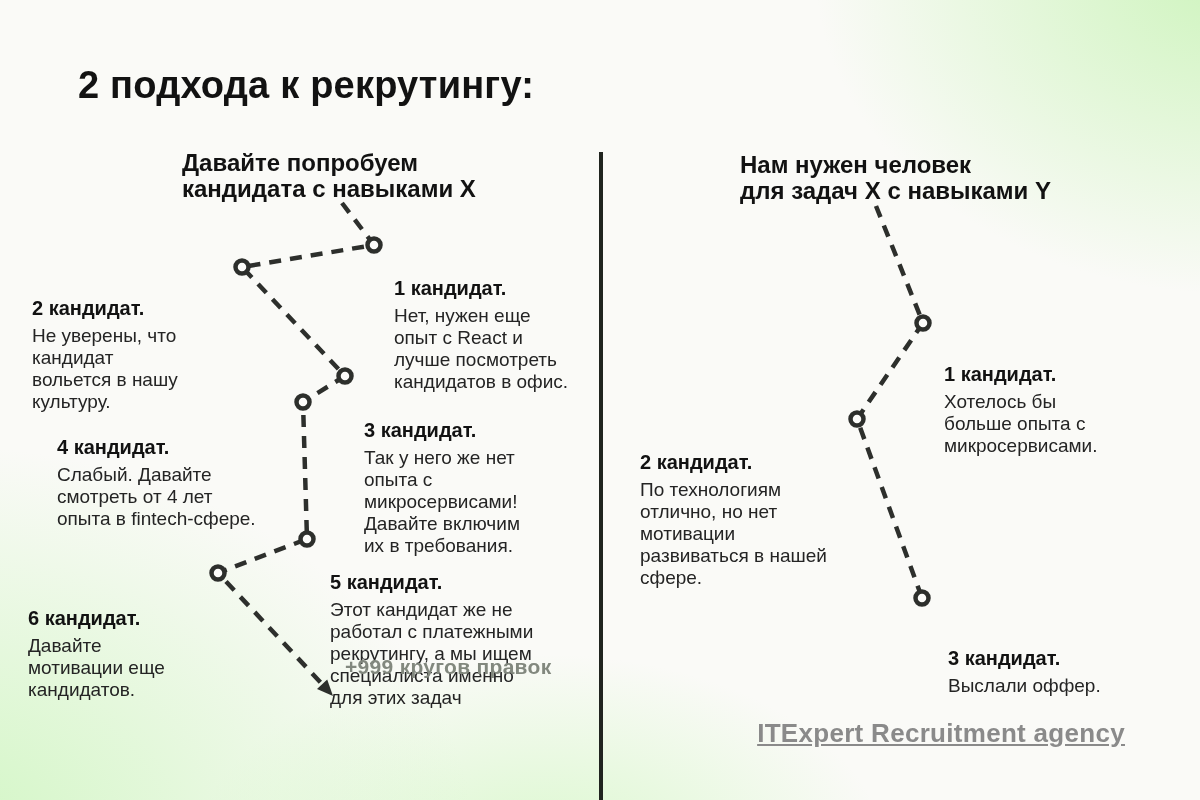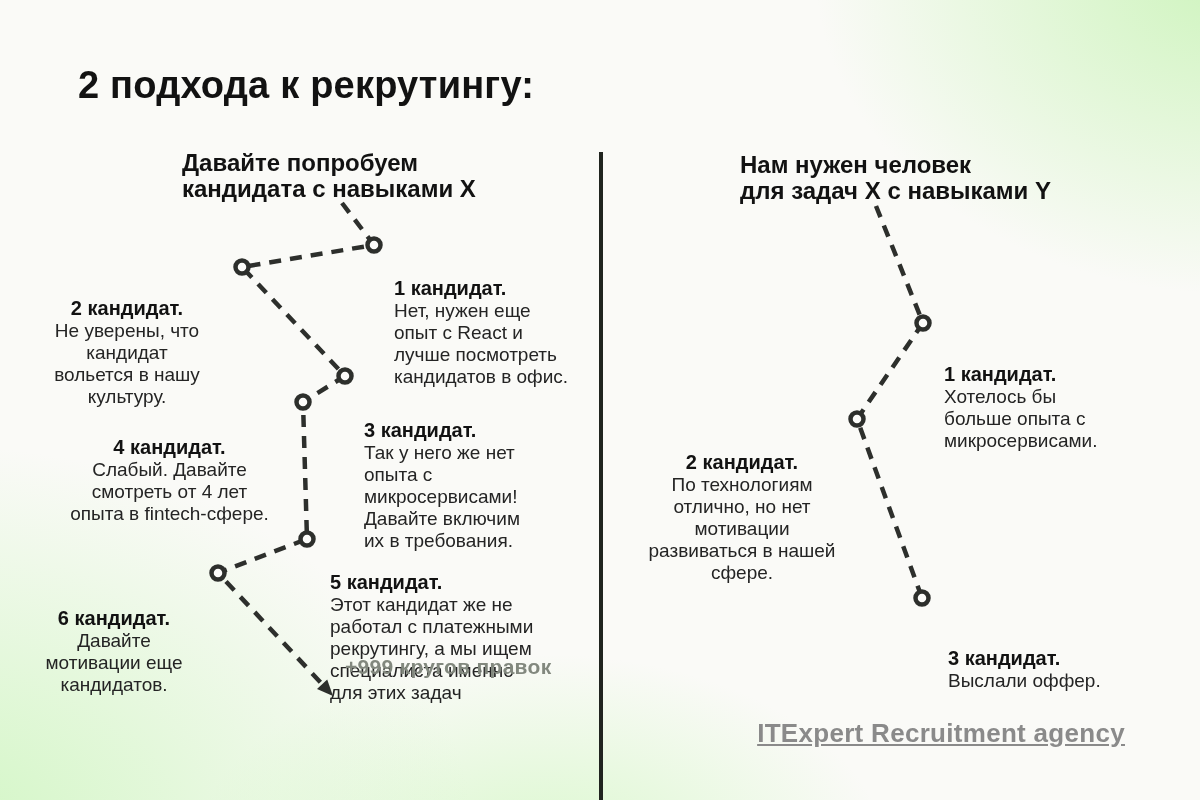--- a/index.html
+++ b/index.html
@@ -23,22 +23,22 @@
   }
   .col-header{
     position:absolute;font-size:24px;font-weight:700;line-height:26px;
     color:#121212;white-space:pre-line;
   }
   .col-header.left{left:182px;top:150px;}
   .col-header.right{left:740px;top:152px;}
   .cand{position:absolute;}
   .cand .label{font-size:20px;font-weight:700;line-height:24px;color:#121212;margin-top:44px;}
   .cand .body{font-size:19px;font-weight:400;line-height:22px;color:#242424;
-    white-space:pre-line;}
-  .align-right{text-align:center;}
+    white-space:pre-line;margin-top:5px;}
+  .align-right{text-align:left;}
   .outcome{
     position:absolute;left:345px;top:655px;
     font-size:21px;font-weight:700;color:#82887e;letter-spacing:.3px;
   }
   .agency{
     position:absolute;right:75px;top:718px;
     font-size:26px;font-weight:700;color:#8a8a8a;letter-spacing:.3px;text-decoration:underline;
   }
   svg.paths{position:absolute;left:0;top:0;pointer-events:none;}
   .dash{fill:none;stroke:#2d2f2c;stroke-width:4.5;stroke-dasharray:12 9;}

